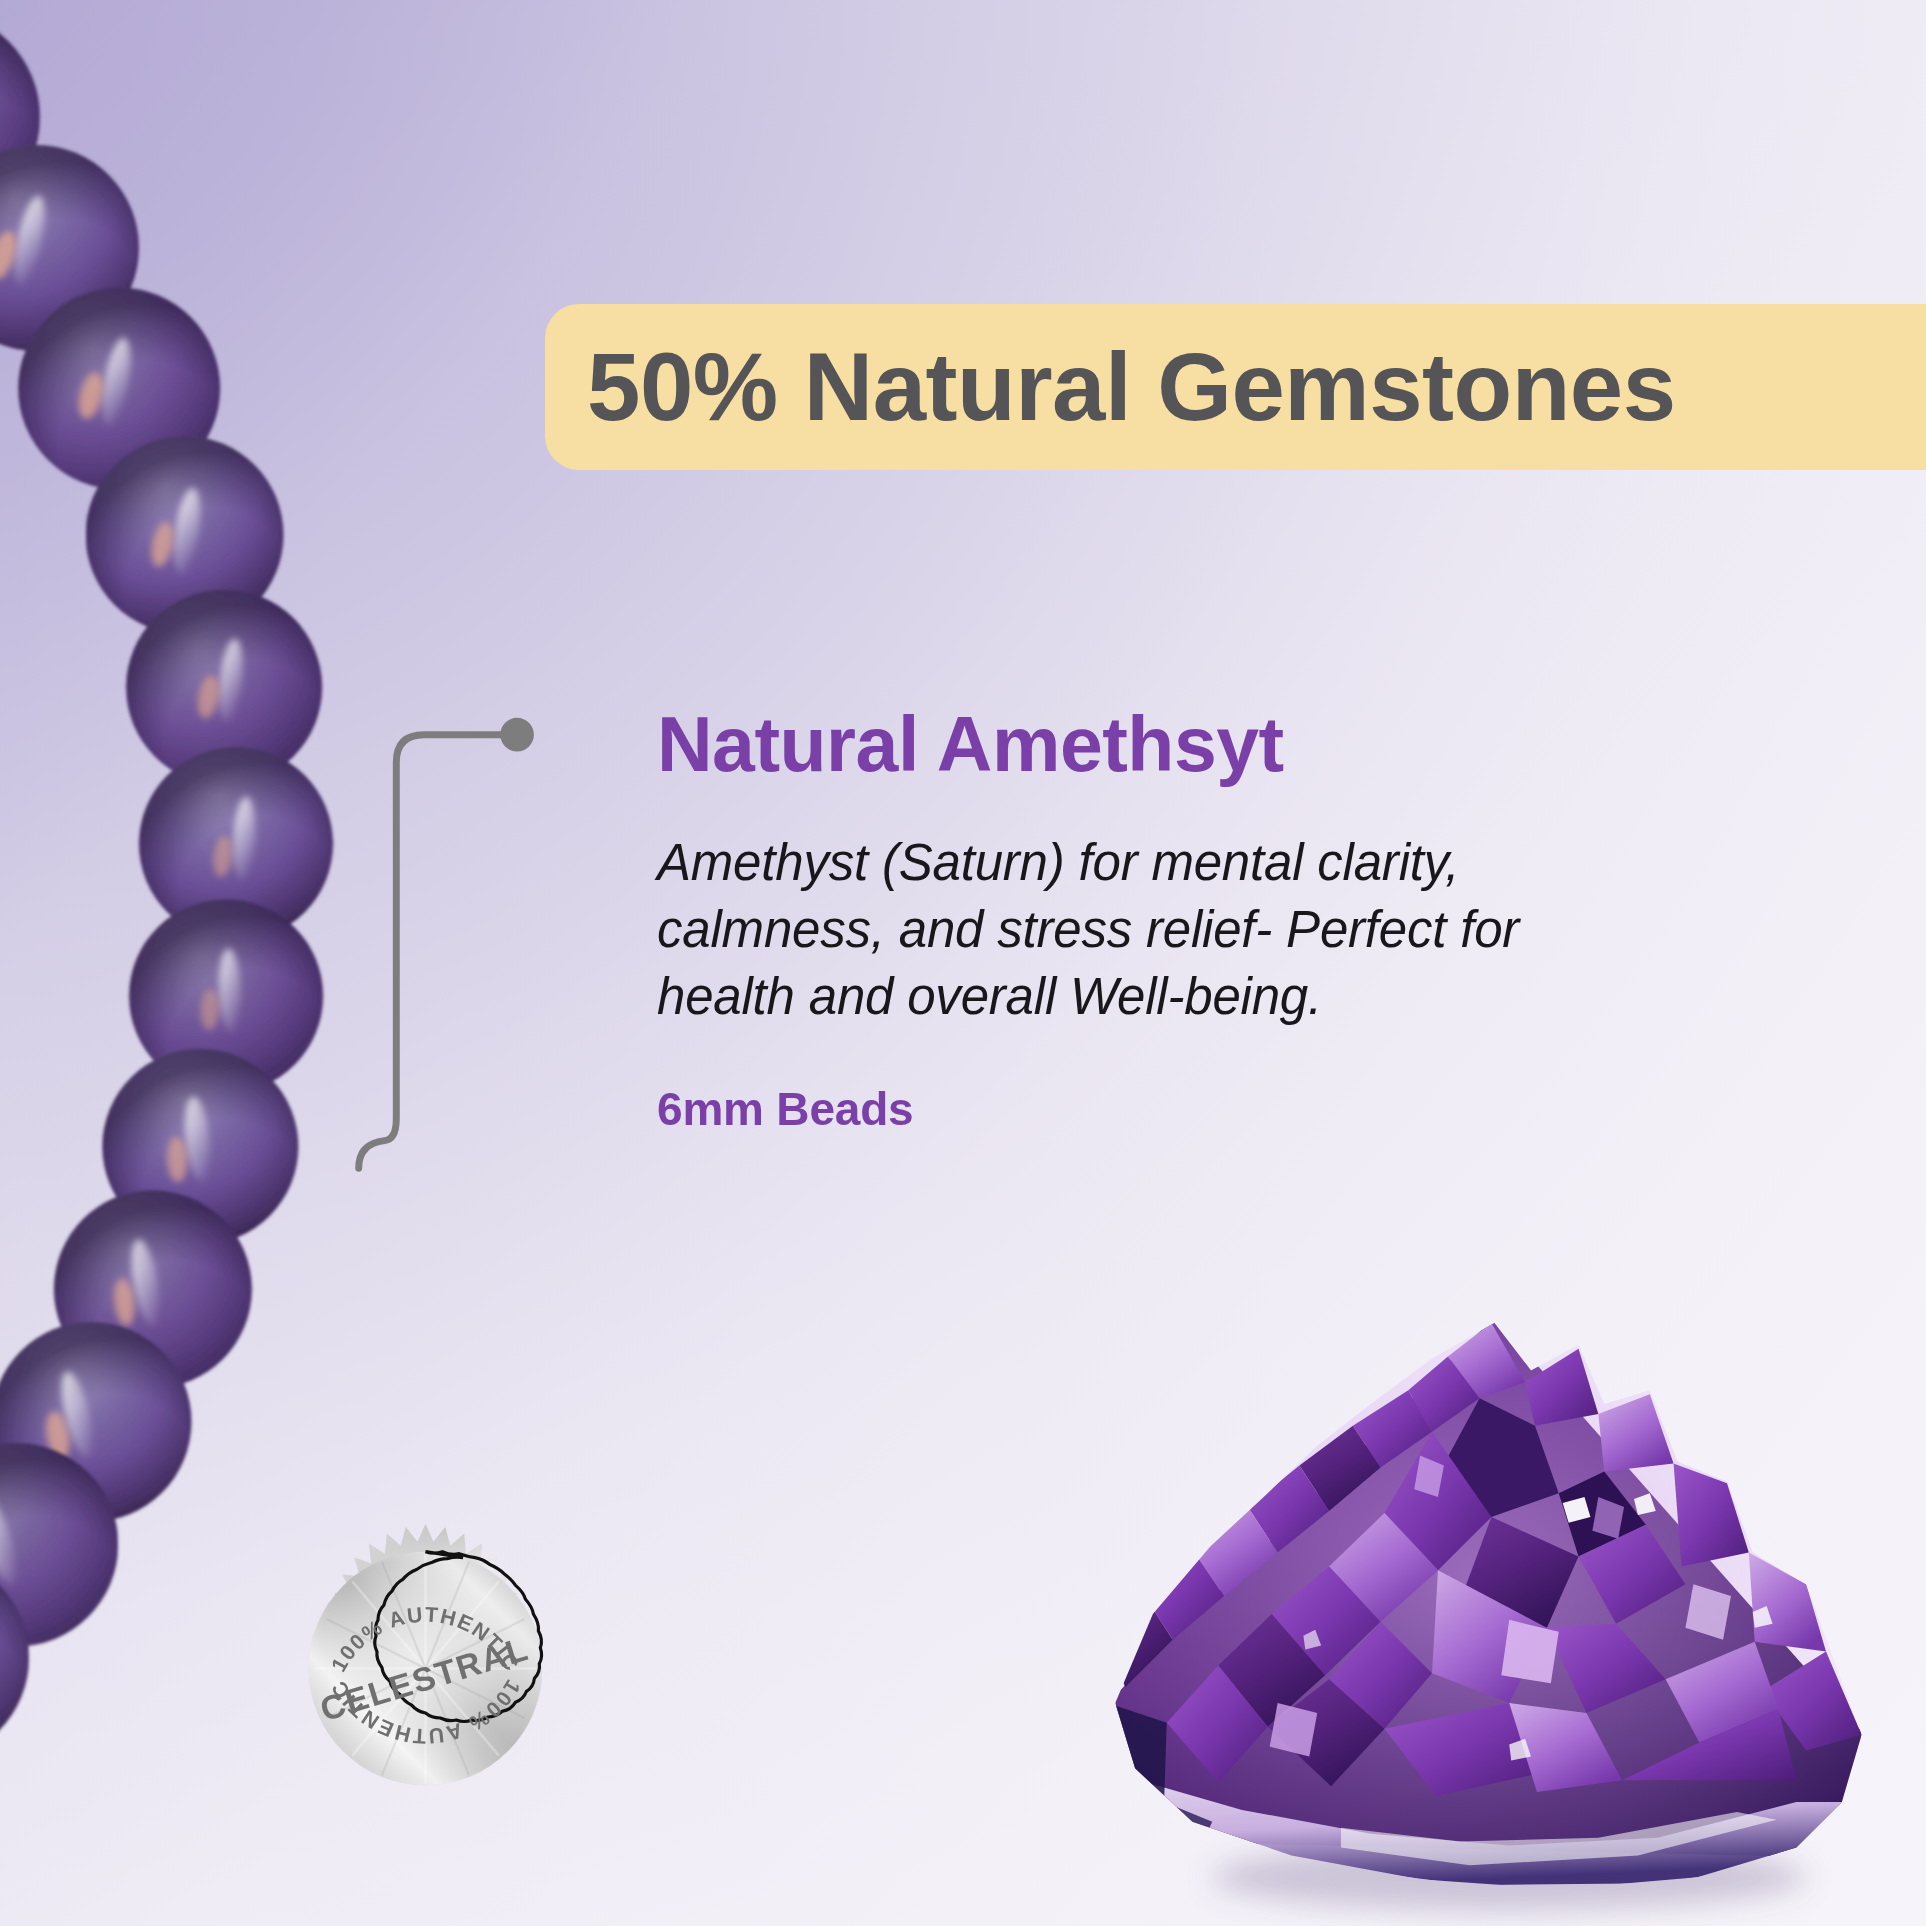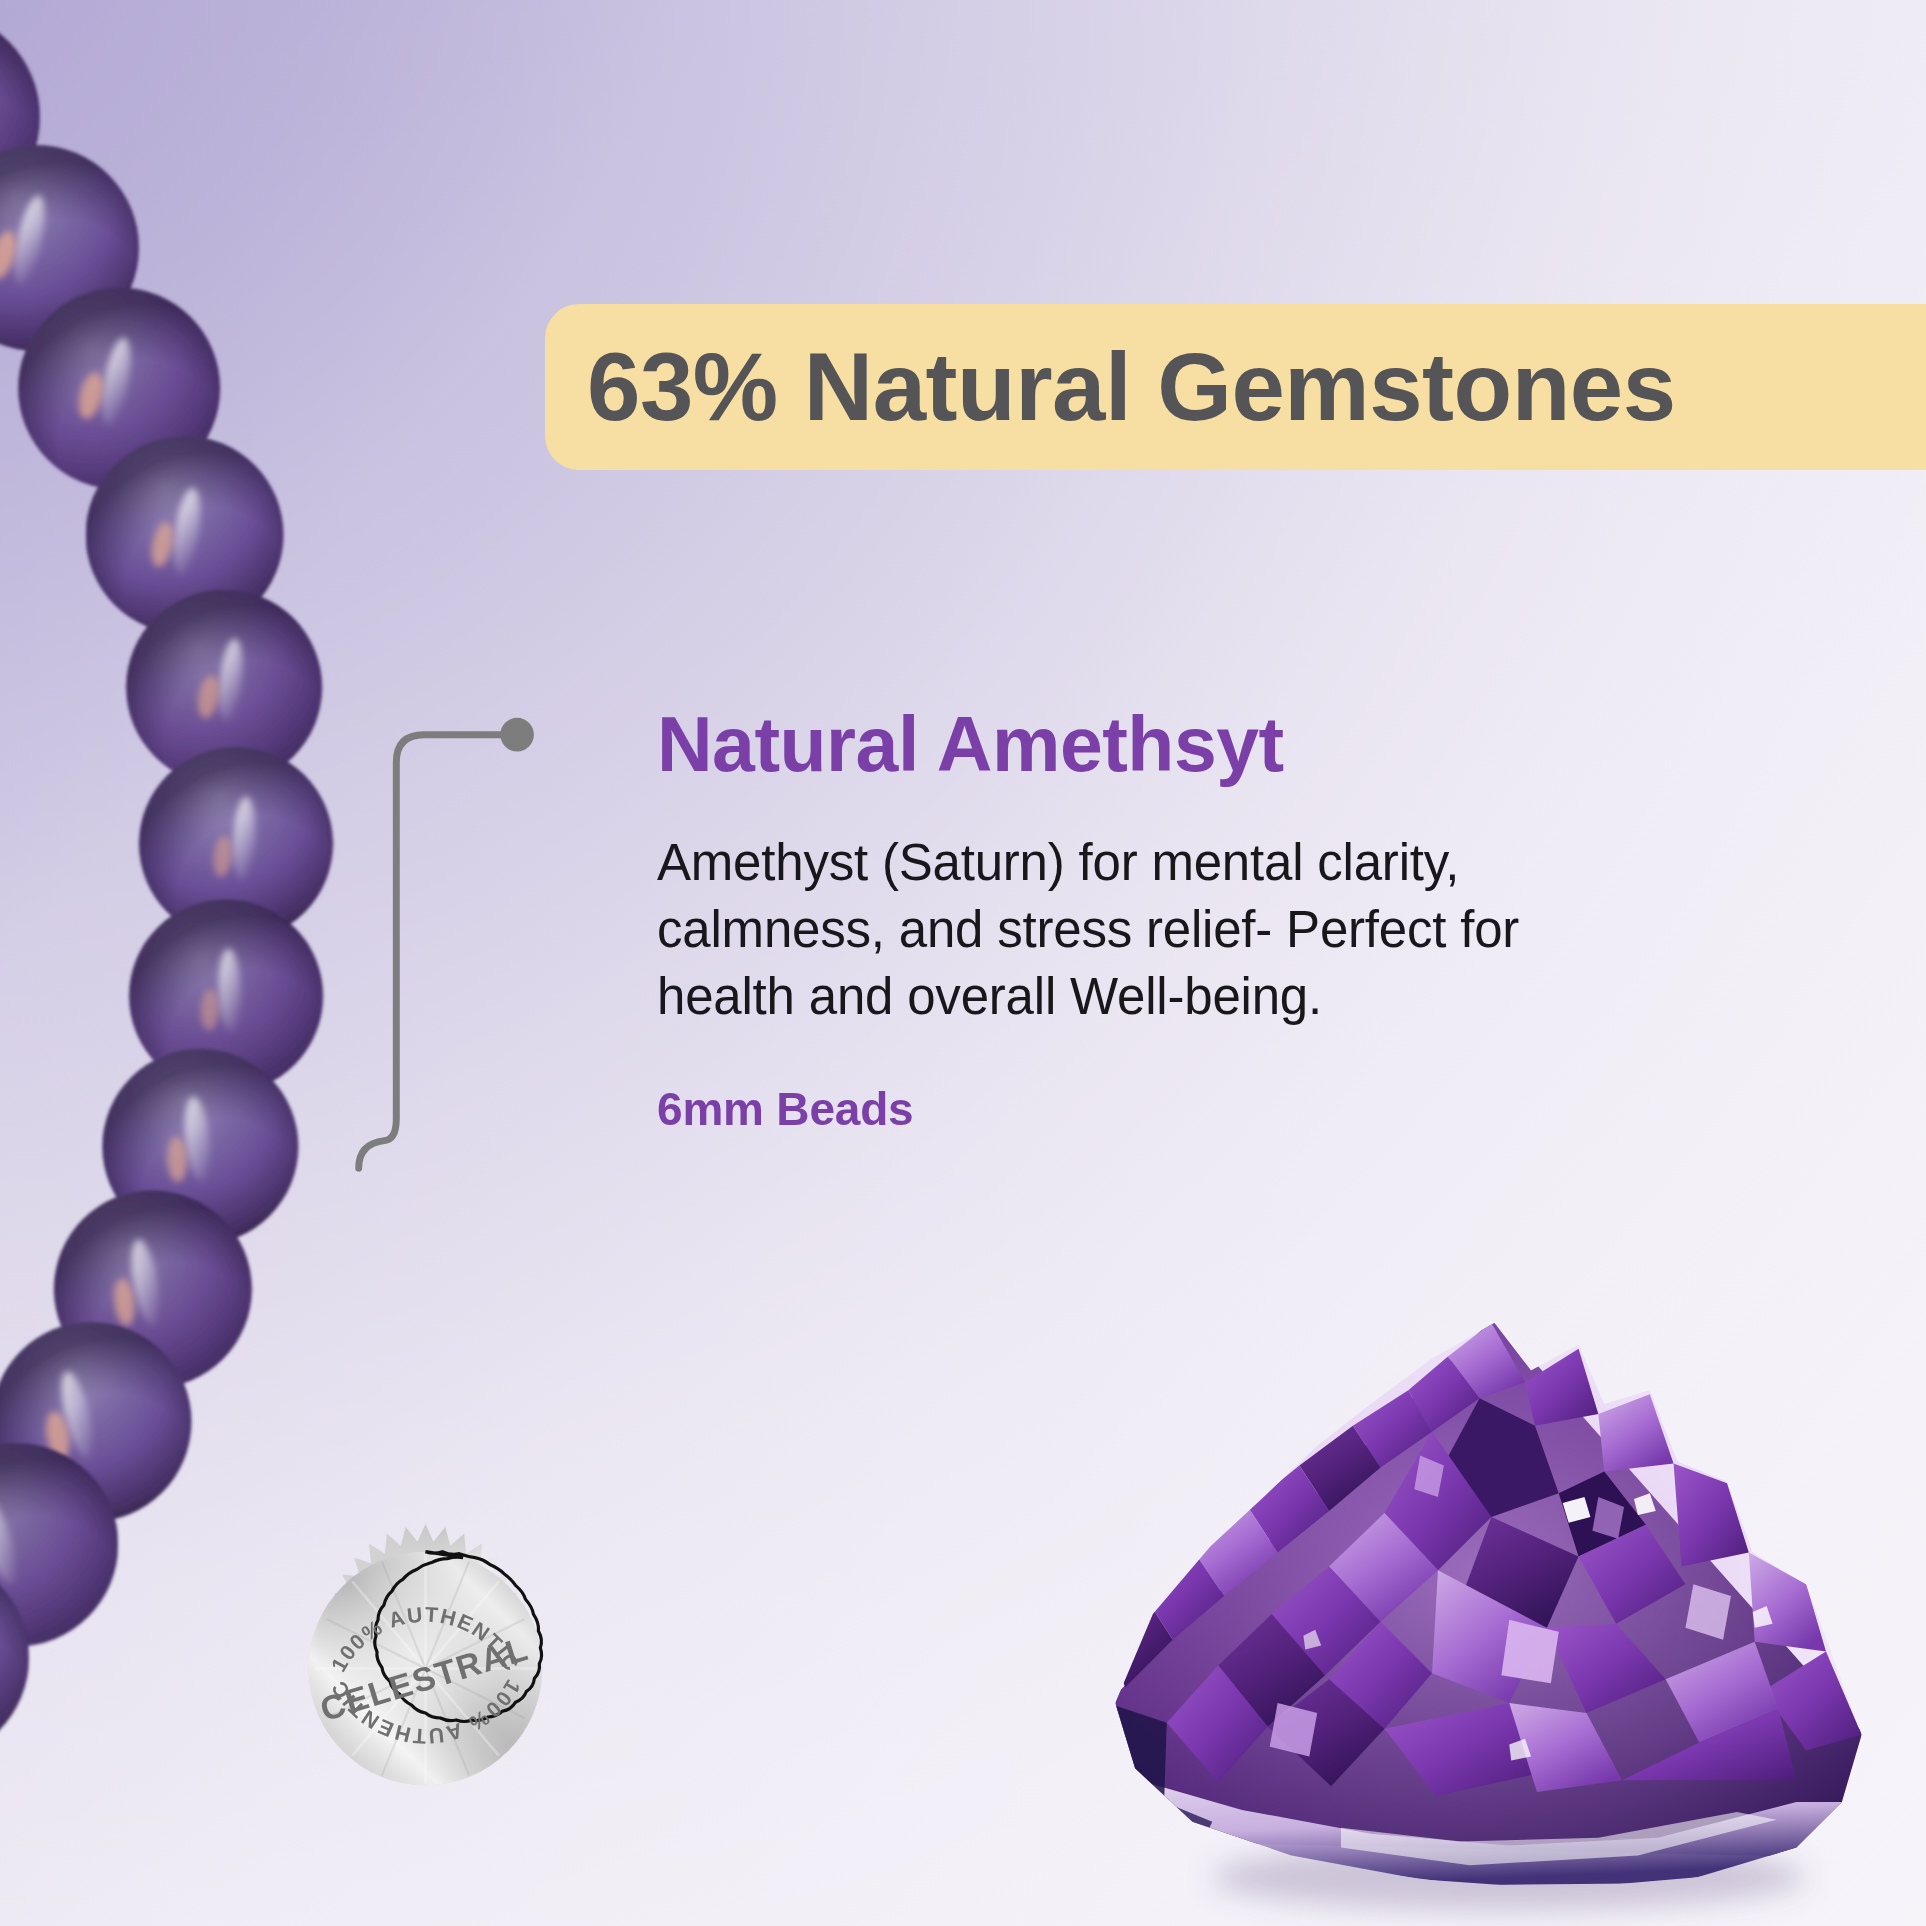--- a/index.html
+++ b/index.html
@@ -56,21 +56,21 @@
 
   
   #info-block { position:absolute; left:657px; top:696px; width:1049px;margin-top:8px; }
   #gem-title {
     font-size:77px; font-weight:bold; color:#7b3fa8;
     line-height:1.05; letter-spacing:-0.5px; white-space:nowrap;
   }
   #gem-desc {
     margin-top:44px;
     font-size:51px; color:#19171c; line-height:1.32;
-    max-width:1000px; letter-spacing:-0.2px;
+    max-width:1000px; letter-spacing:-0.2px;font-style:italic;
   }
   #gem-size {
     margin-top:51px;
     font-size:46px; font-weight:bold; color:#7b3fa8; letter-spacing:-0.2px;
   }
 
   
   #badge { position:absolute; left:277px; top:1520px; width:297px; height:297px; }
 
   
@@ -217,21 +217,21 @@
       </g>
     </g>
   </svg>
 
   <svg id="connector" viewBox="0 0 300 520">
     <path d="M 32 480 Q 32 455 58 452 Q 70 451 70 430 L 70 70 Q 70 42 98 42 L 180 42" fill="none" stroke="#7d7d7d" stroke-width="7" stroke-linecap="round" stroke-linejoin="round"></path>
     <circle cx="192" cy="42" r="17" fill="#7d7d7d"></circle>
   </svg>
 
   <div id="banner">
-    <span id="banner-text">63% Natural Gemstones</span>
+    <span id="banner-text">50% Natural Gemstones</span>
   </div>
 
   <div id="info-block">
     <div id="gem-title">Natural Amethsyt</div>
     <div id="gem-desc">Amethyst (Saturn) for mental clarity, calmness, and stress relief- Perfect for health and overall Well-being.</div>
     <div id="gem-size">6mm Beads</div>
   </div>
 
   <svg id="badge" viewBox="0 0 300 300">
     <defs>

